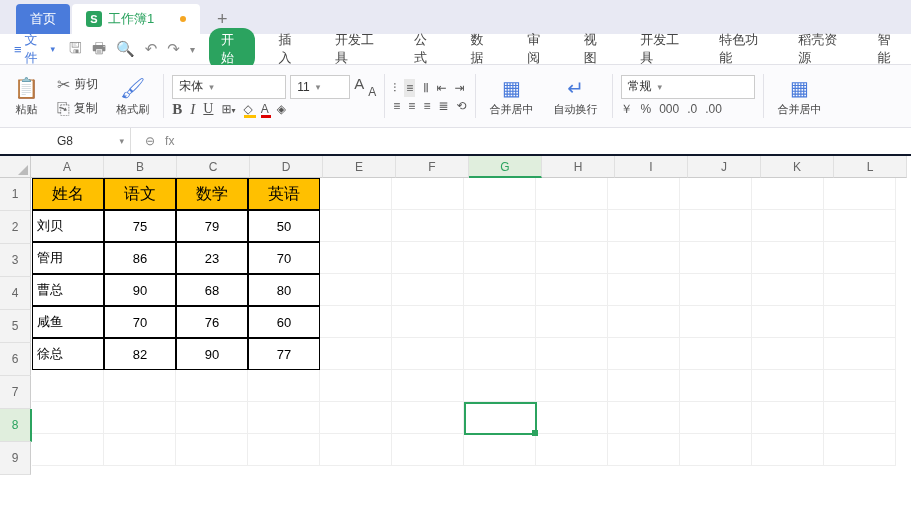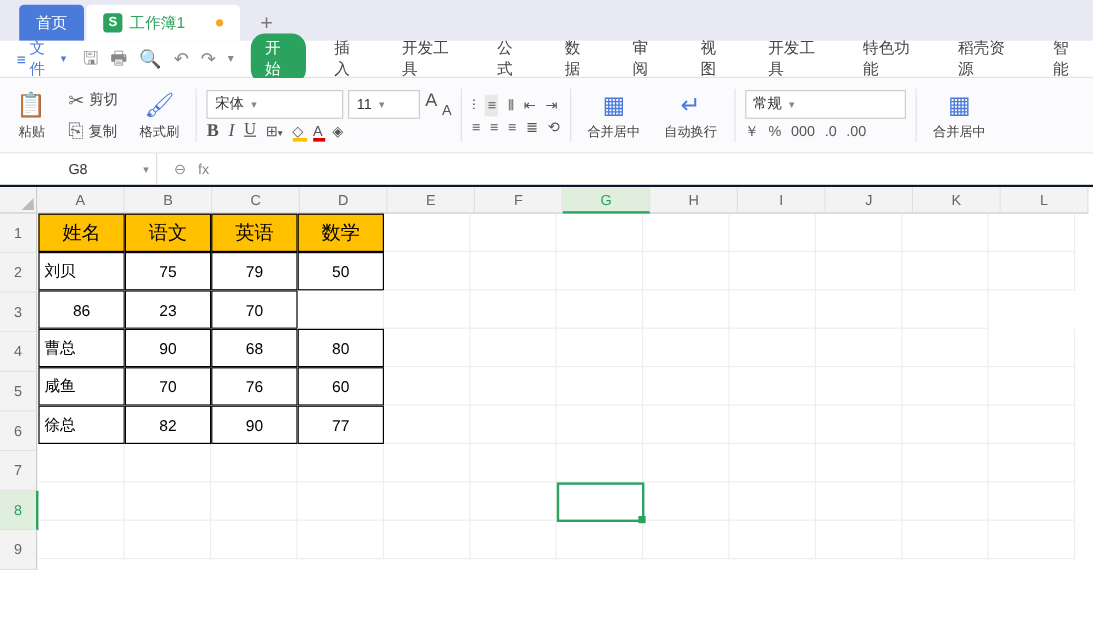--- a/index.html
+++ b/index.html
@@ -229,22 +229,22 @@
           <div class="rh">5</div>
           <div class="rh">6</div>
           <div class="rh">7</div>
           <div class="rh sel">8</div>
           <div class="rh">9</div>
         </div>
       <div class="cells" id="cells">
         <div class="crow">
             <div class="cell hdr">姓名</div>
             <div class="cell hdr">语文</div>
+            <div class="cell hdr">数学</div>
             <div class="cell hdr">英语</div>
-            <div class="cell hdr">数学</div>
             <div class="cell"></div>
             <div class="cell"></div>
             <div class="cell"></div>
             <div class="cell"></div>
             <div class="cell"></div>
             <div class="cell"></div>
             <div class="cell"></div>
             <div class="cell"></div>
           </div>
           <div class="crow">
@@ -255,20 +255,21 @@
             <div class="cell"></div>
             <div class="cell"></div>
             <div class="cell"></div>
             <div class="cell"></div>
             <div class="cell"></div>
             <div class="cell"></div>
             <div class="cell"></div>
             <div class="cell"></div>
           </div>
           <div class="crow">
+            <div class="cell data">管用</div>
             <div class="cell data center">86</div>
             <div class="cell data center">23</div>
             <div class="cell data center">70</div>
             <div class="cell"></div>
             <div class="cell"></div>
             <div class="cell"></div>
             <div class="cell"></div>
             <div class="cell"></div>
             <div class="cell"></div>
             <div class="cell"></div>

